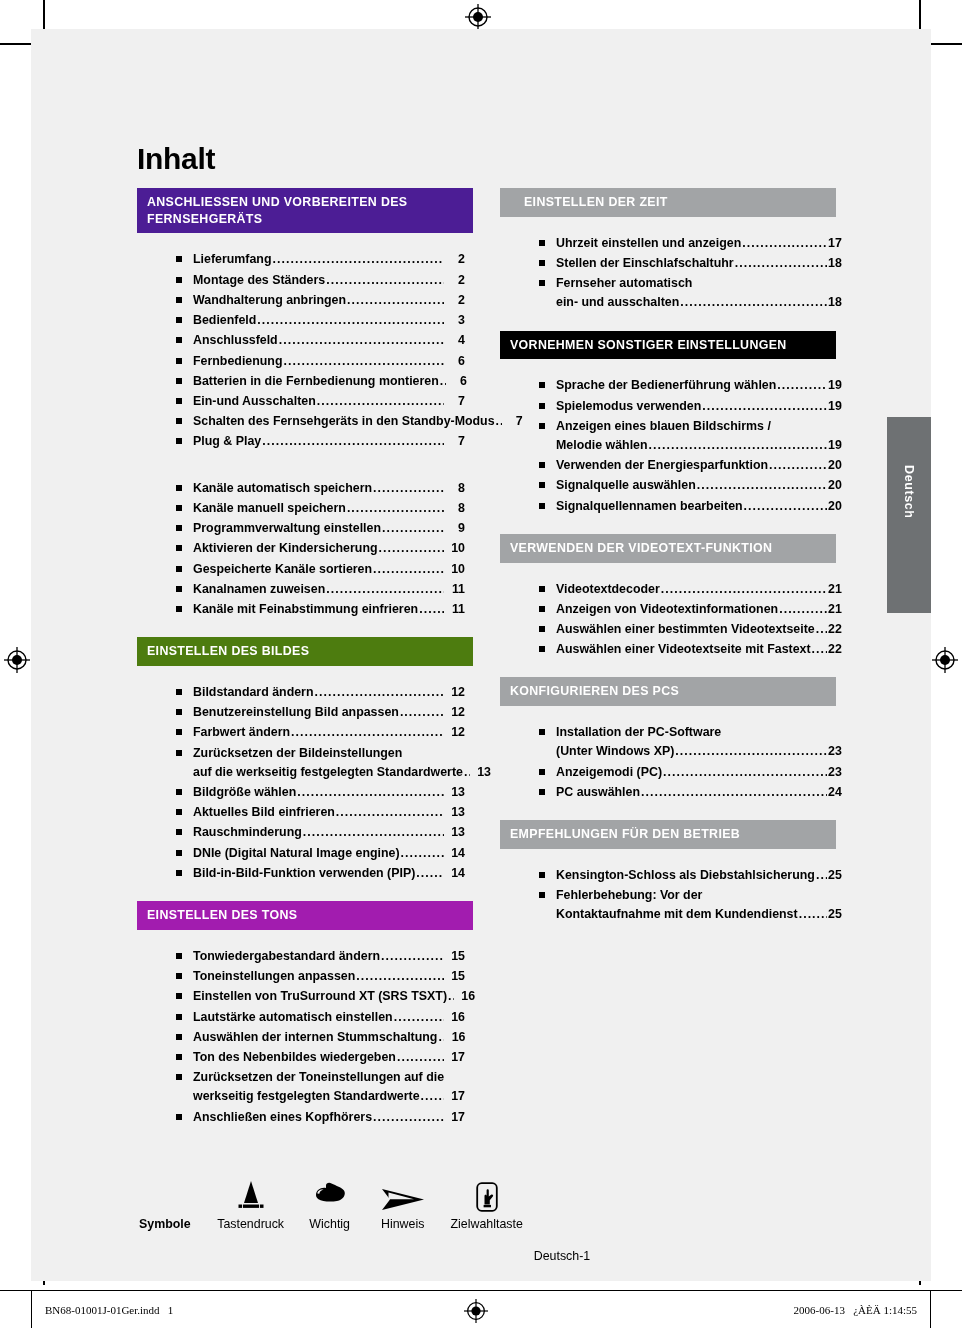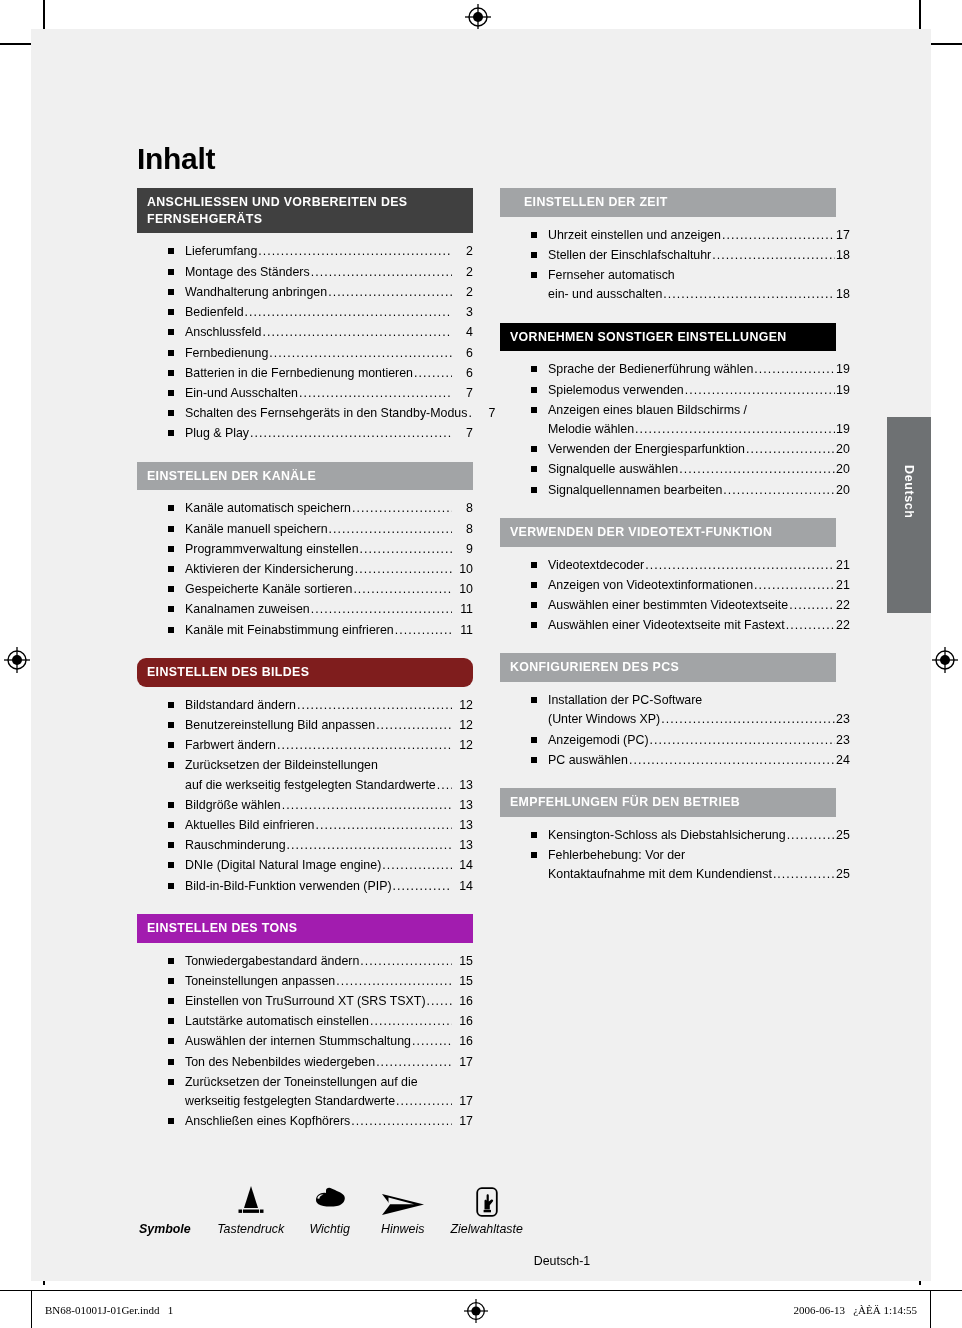--- a/index.html
+++ b/index.html
@@ -61,22 +61,23 @@
     color: #ffffff;
     font-weight: bold;
     font-size: 12.4px;
     letter-spacing: 0.35px;
     padding: 6px 9px 6px 10px;
     line-height: 1.35;
   }
 
   .toc-list {
     list-style: none;
-    margin: 0;
+    margin: 8px;
     padding: 9px 0 0 0;
+    font-weight: bold;
   }
 
   .toc-item {
     display: flex;
     align-items: flex-start;
     font-size: 12.4px;
     line-height: 1.55;
     padding-bottom: 1px;
   }
   .bullet {
@@ -118,21 +119,20 @@
   .col-left .page-no { width: 20px; }
   .col-right .page-no { width: 0px; }
 
   
   #symbols {
     margin-top: 30px;
     display: flex;
     align-items: flex-end;
     gap: 0;
     padding-left: 2px;
-    font-style: italic;
   }
   .sym {
     text-align: center;
     font-size: 12.4px;
   }
   .sym-glyph {
     height: 38px;
     display: flex;
     align-items: flex-end;
     justify-content: center;
@@ -233,21 +233,21 @@
     <span>Deutsch</span>
   </div>
 
   <div id="content">
 
     <h1 id="page-title">Inhalt</h1>
 
     <div class="columns">
       <div class="col col-left">
           <div class="section">
-            <div class="section-header" style="background: #404040;">ANSCHLIESSEN UND VORBEREITEN DES FERNSEHGERÄTS</div>
+            <div class="section-header" style="background: #4c1d95;">ANSCHLIESSEN UND VORBEREITEN DES FERNSEHGERÄTS</div>
             <ul class="toc-list">
               <li class="toc-item">
                 <span class="bullet"></span>
                 <span class="entry">
                   <span class="entry-line">
                     <span class="entry-text">Lieferumfang</span>
                     <span class="leader"></span>
                     <span class="page-no">2</span>
                   </span>
                 </span>
@@ -338,21 +338,20 @@
                   <span class="entry-line">
                     <span class="entry-text">Plug &amp; Play </span>
                     <span class="leader"></span>
                     <span class="page-no">7</span>
                   </span>
                 </span>
               </li>
             </ul>
           </div>
           <div class="section">
-            <div class="section-header" style="background: rgb(162, 164, 166);">EINSTELLEN DER KANÄLE</div>
             <ul class="toc-list">
               <li class="toc-item">
                 <span class="bullet"></span>
                 <span class="entry">
                   <span class="entry-line">
                     <span class="entry-text">Kanäle automatisch speichern</span>
                     <span class="leader"></span>
                     <span class="page-no">8</span>
                   </span>
                 </span>
@@ -413,21 +412,21 @@
                   <span class="entry-line">
                     <span class="entry-text">Kanäle mit Feinabstimmung einfrieren</span>
                     <span class="leader"></span>
                     <span class="page-no">11</span>
                   </span>
                 </span>
               </li>
             </ul>
           </div>
           <div class="section">
-            <div class="section-header" style="background: #7f1d1d; border-radius: 9px;">EINSTELLEN DES BILDES</div>
+            <div class="section-header" style="background: #4d7c0f;">EINSTELLEN DES BILDES</div>
             <ul class="toc-list">
               <li class="toc-item">
                 <span class="bullet"></span>
                 <span class="entry">
                   <span class="entry-line">
                     <span class="entry-text">Bildstandard ändern</span>
                     <span class="leader"></span>
                     <span class="page-no">12</span>
                   </span>
                 </span>

